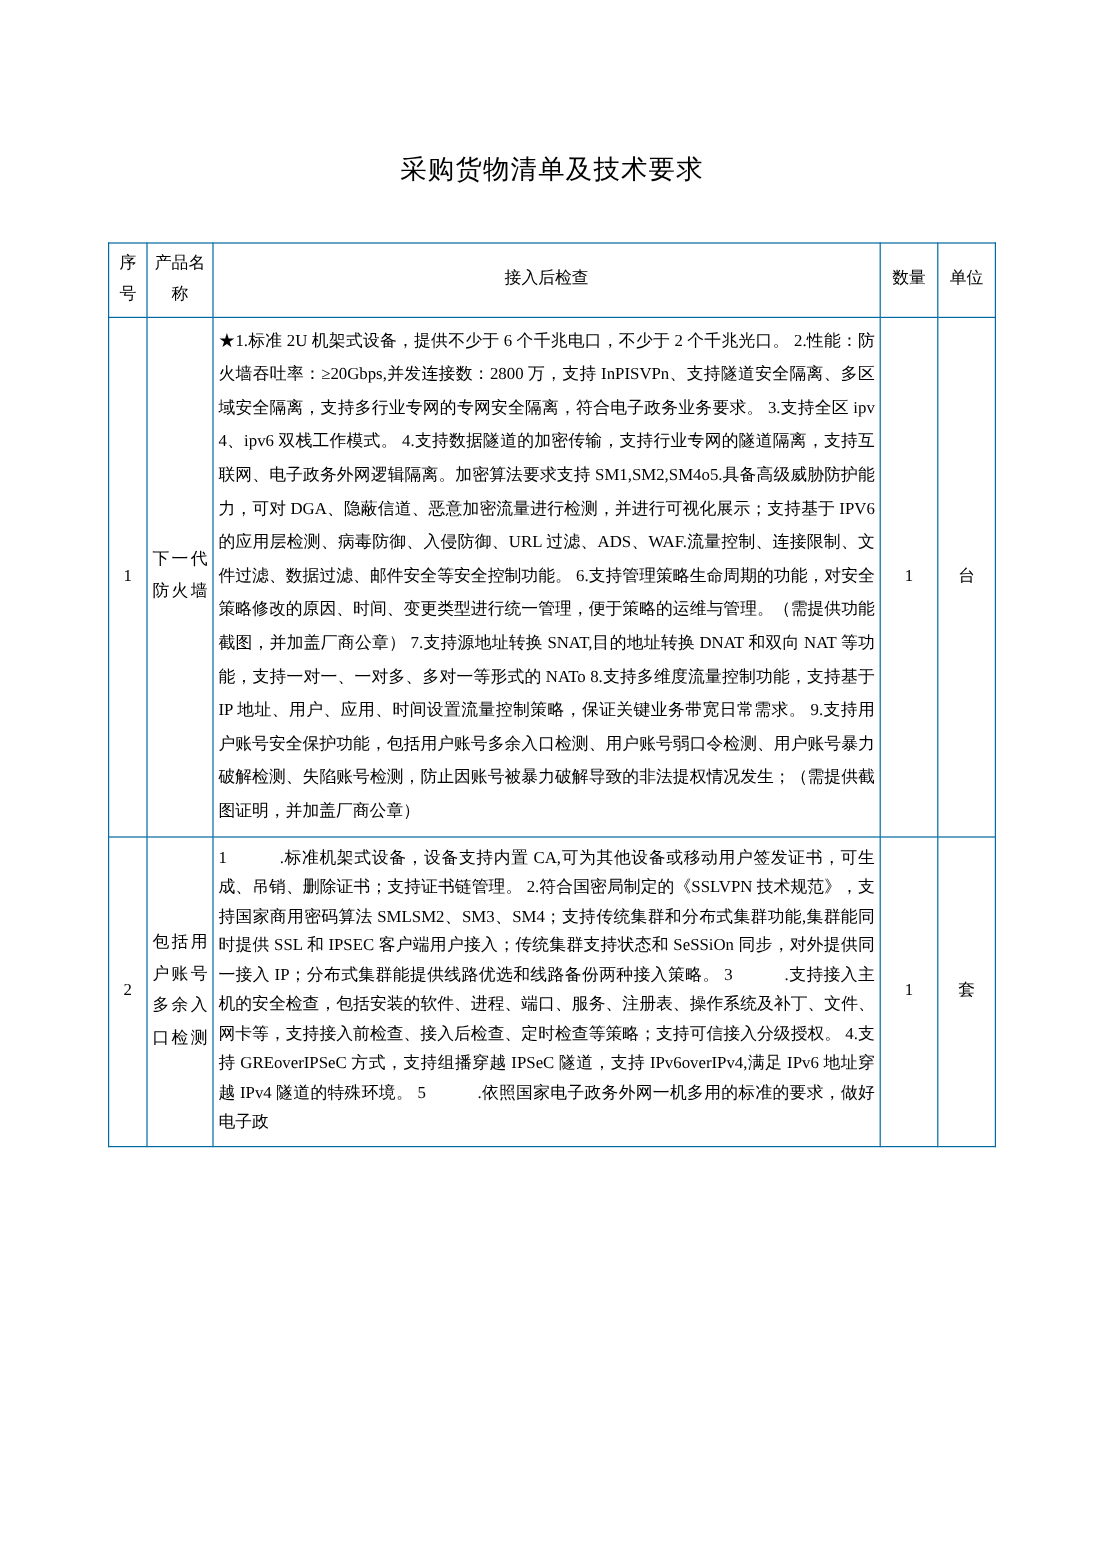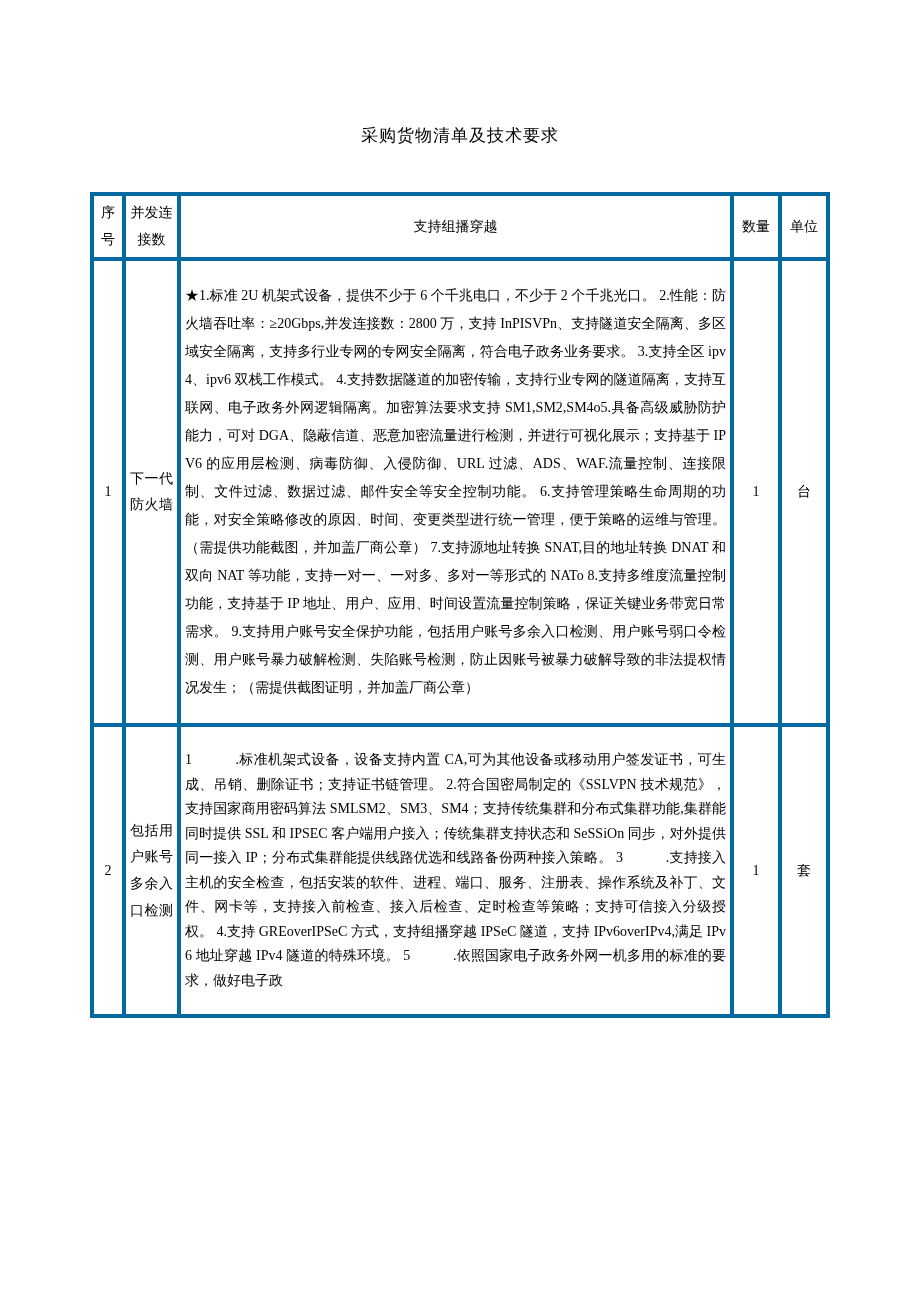--- a/index.html
+++ b/index.html
@@ -8,74 +8,74 @@
     line-height: 1.9;
     color: #000;
     background: #fff;
     margin: 0;
     padding: 60px 90px;
     width: 920px;
     box-sizing: border-box;
   }
   h1 {
     font-family: "SimSun", "STSong", serif;
-    font-size: 17px;
+    font-size: 22px;
     font-weight: normal;
     text-align: center;
     margin: 60px 0 40px 0;
     letter-spacing: 1px;
   }
   table {
     border-collapse: collapse;
     width: 100%;
     table-layout: fixed;
   }
   th, td {
-    border: 4px solid #0369a1;
+    border: 1px solid #0369a1;
     padding: 4px 4px;
     vertical-align: middle;
     word-wrap: break-word;
     word-break: break-all;
   }
   th {
     font-weight: normal;
     text-align: center;
   }
   .col-seq   { width: 32px; }
   .col-name  { width: 55px; }
   .col-spec  { width: auto; }
   .col-qty   { width: 48px; }
   .col-unit  { width: 48px; }
   .cell-seq, .cell-qty, .cell-unit { text-align: center; }
   .cell-name { text-align: justify; text-align-last: justify; margin-top: 16px; }
   .cell-spec {
     text-align: justify;
     line-height: 2.0;
-    padding: 21px 4px;
+    padding: 6px 4px;
   }
   .row2 .cell-spec { line-height: 1.75; }
 </style>
 </head>
 <body>
 
 <h1>采购货物清单及技术要求</h1>
 
 <table>
   <colgroup>
     <col class="col-seq">
     <col class="col-name">
     <col class="col-spec">
     <col class="col-qty">
     <col class="col-unit">
   </colgroup>
   <thead>
     <tr>
       <th>序号</th>
-      <th>并发连接数</th>
-      <th>支持组播穿越</th>
+      <th>产品名称</th>
+      <th>接入后检查</th>
       <th>数量</th>
       <th>单位</th>
     </tr>
   </thead>
   <tbody>
     <tr class="row1">
       <td class="cell-seq">1</td>
       <td class="cell-name">下一代防火墙</td>
       <td class="cell-spec">★1.标准 2U 机架式设备，提供不少于 6 个千兆电口，不少于 2 个千兆光口。
 2.性能：防火墙吞吐率：≥20Gbps,并发连接数：2800 万，支持 InPISVPn、支持隧道安全隔离、多区域安全隔离，支持多行业专网的专网安全隔离，符合电子政务业务要求。

